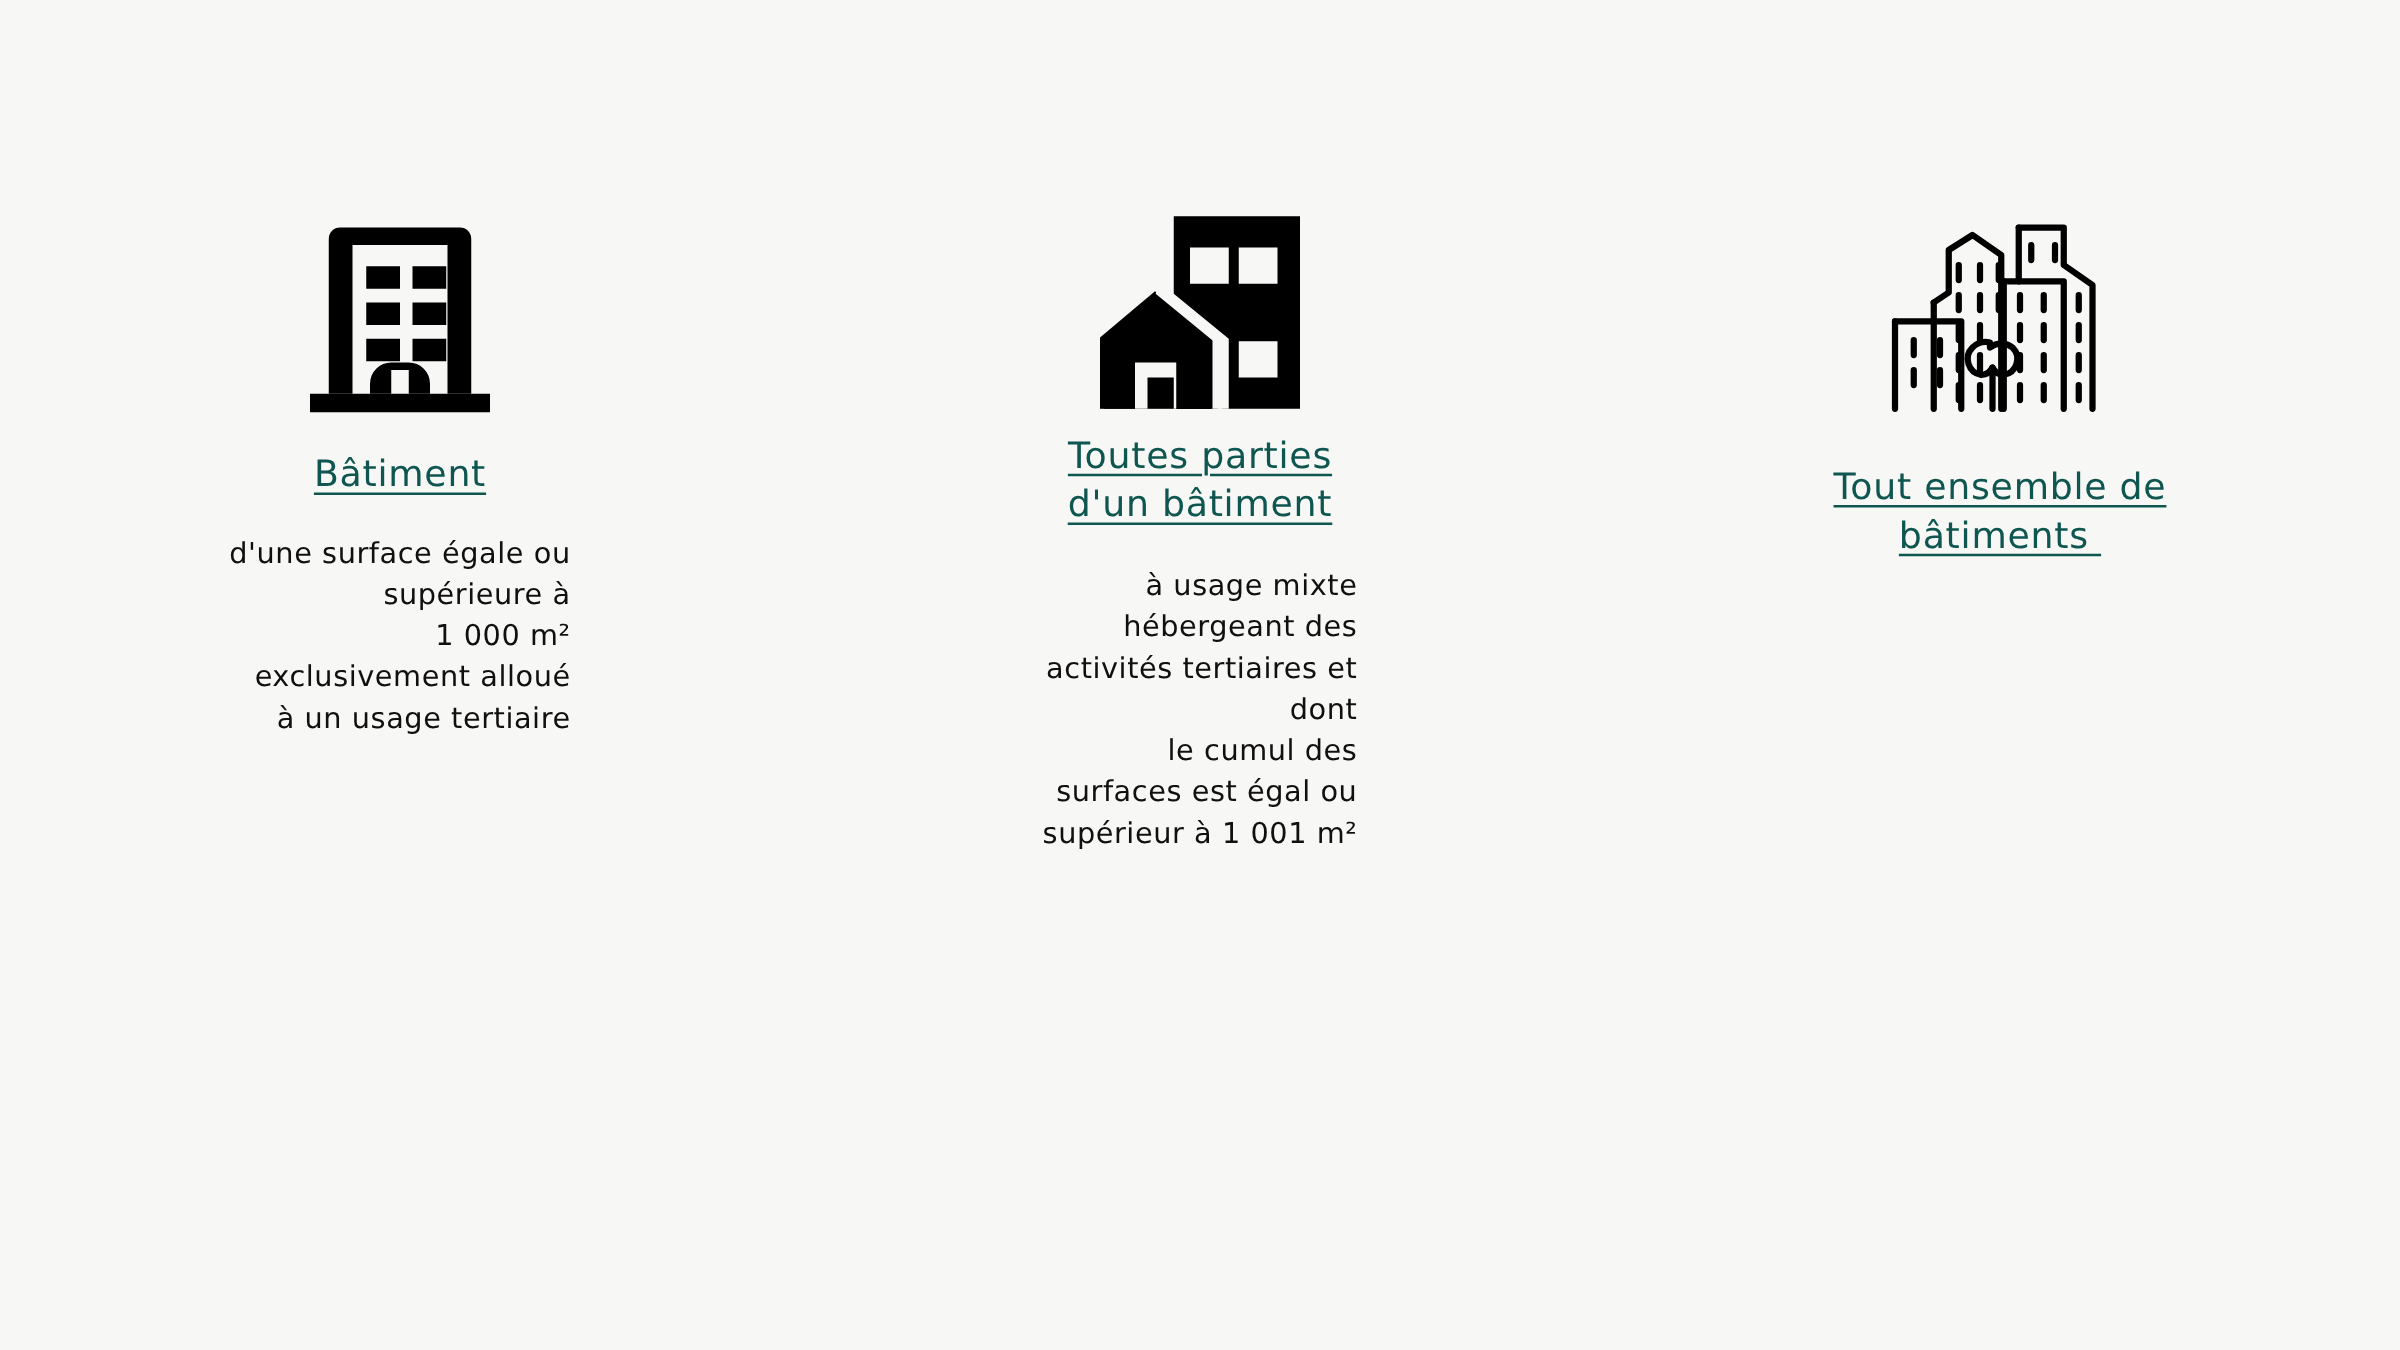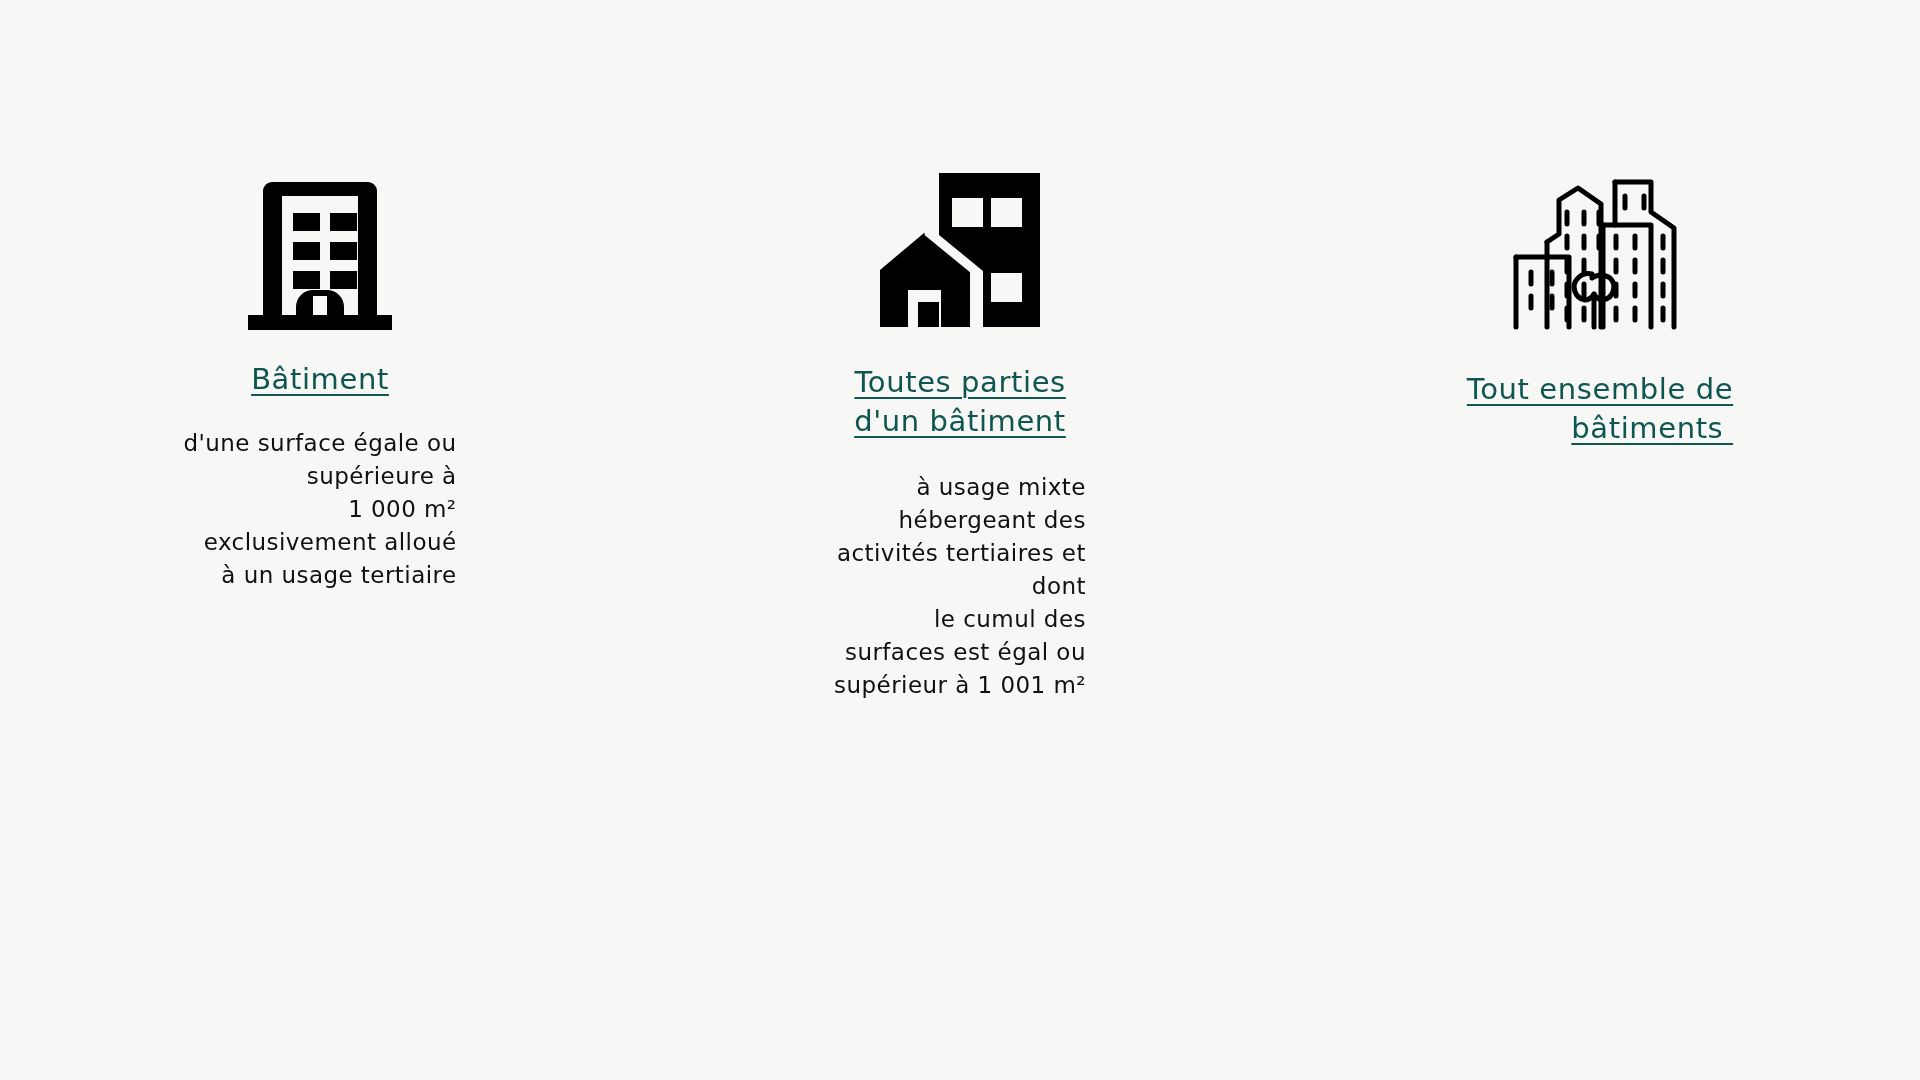--- a/index.html
+++ b/index.html
@@ -54,28 +54,28 @@
   .icon-wrap-3 { height: 180px; }
 
   .heading {
     margin: 0;
     padding: 0;
     font-size: 29px;
     font-weight: 400;
     line-height: 39px;
     letter-spacing: 0.6px;
     color: #0e564f;
-    text-align: right;
+    text-align: center;
     text-decoration: underline;
     text-underline-offset: 5px;
     text-decoration-thickness: 2px;
     white-space: pre-wrap;
   }
   .head-1 { margin-top: 30px; }
-  .head-2 { margin-top: 33px; }
+  .head-2 { margin-top: 15px; }
   .head-3 { margin-top: 40px; }
 
   .body-text {
     margin: 0;
     padding: 0;
     font-size: 23px;
     font-weight: 400;
     line-height: 33px;
     letter-spacing: 0.45px;
     color: #12100e;

